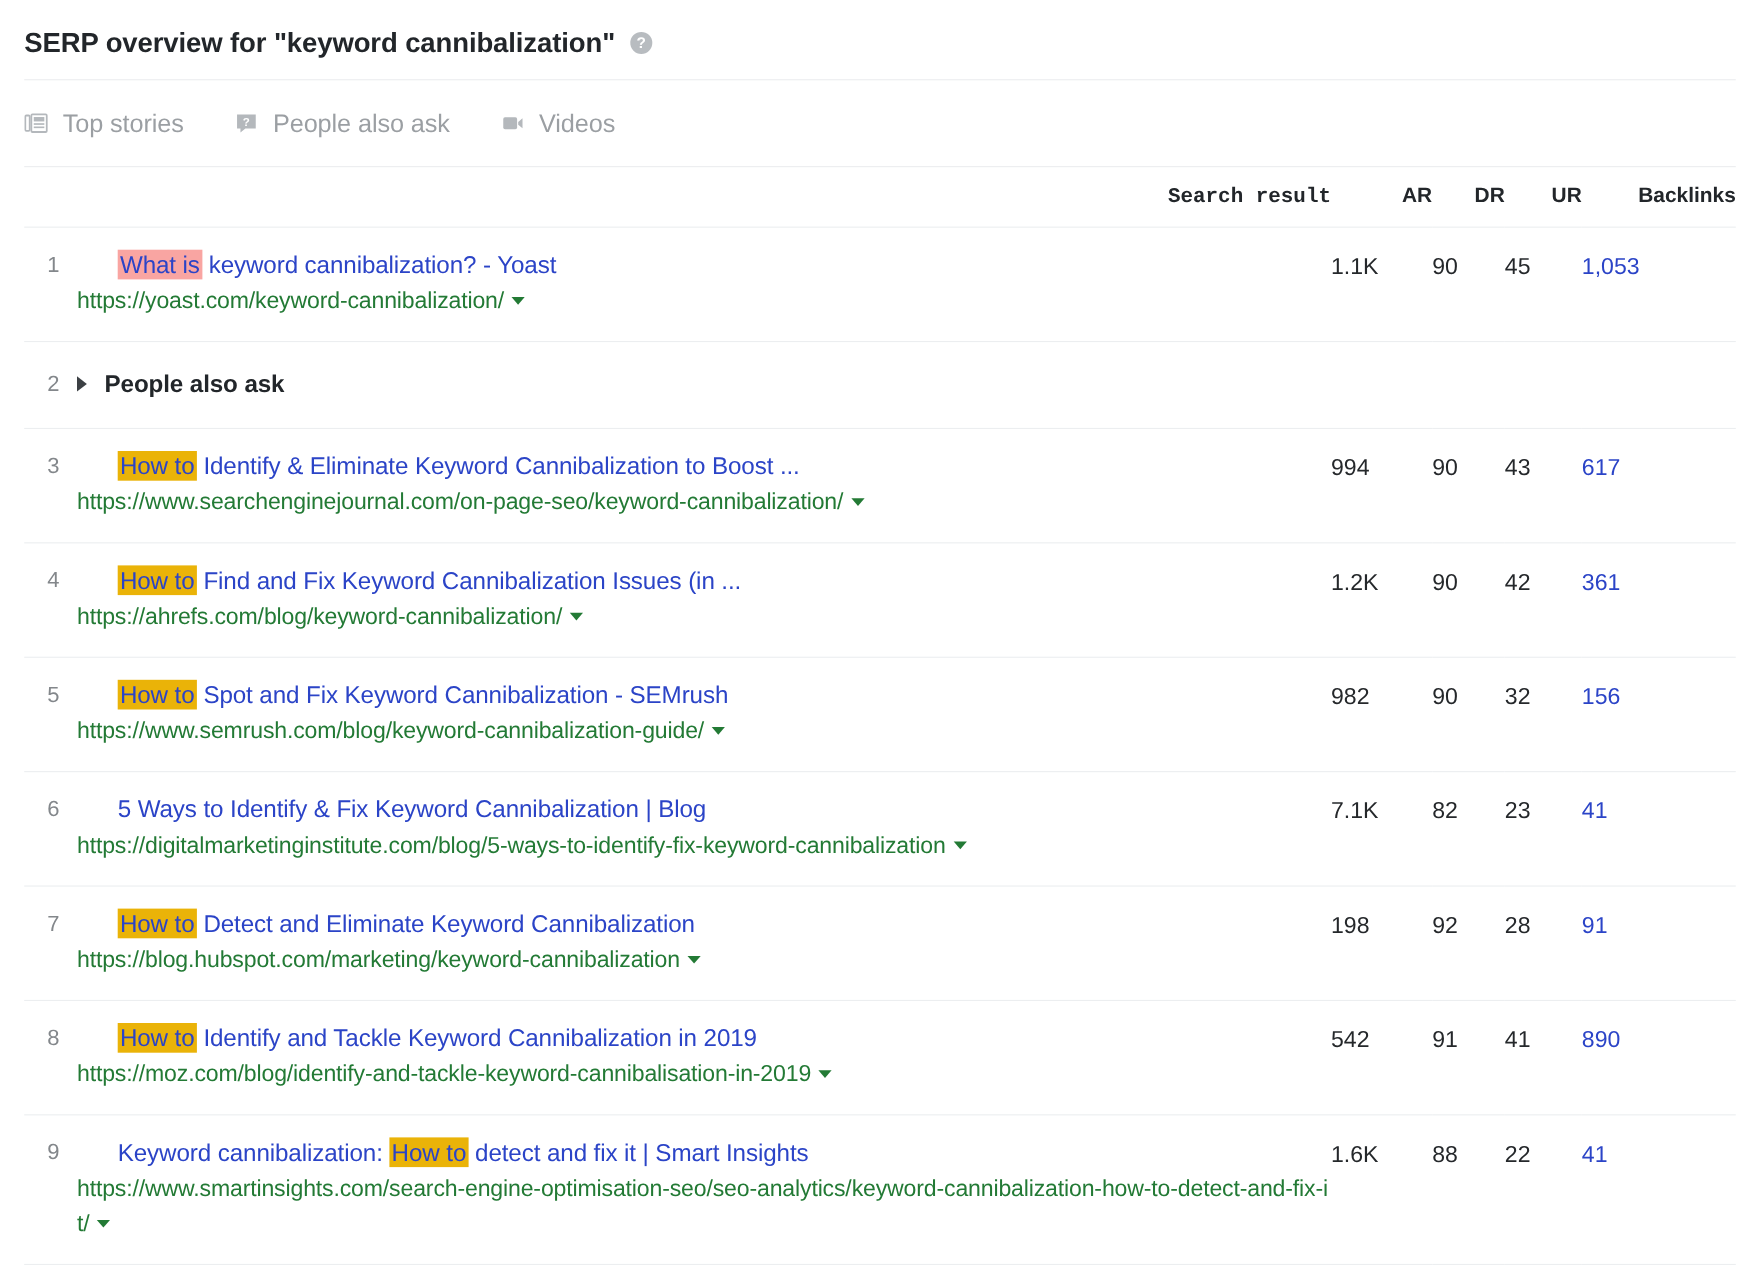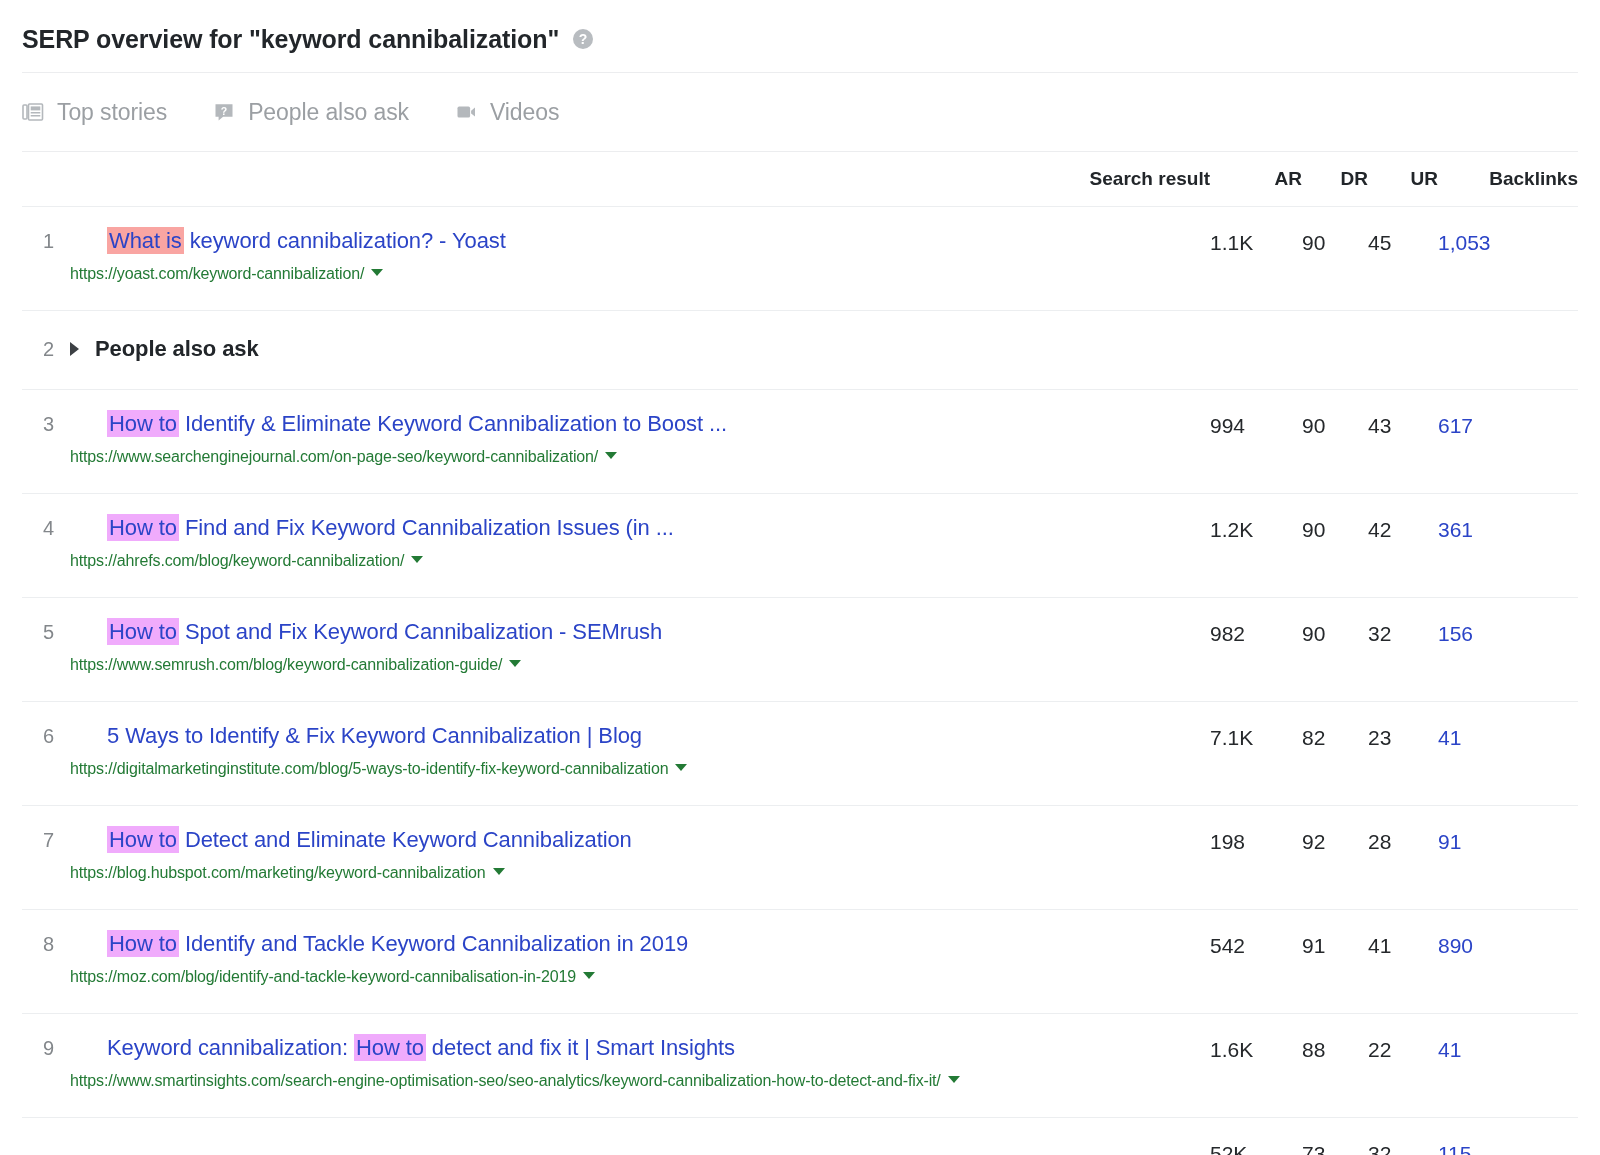--- a/index.html
+++ b/index.html
@@ -89,20 +89,21 @@
     font-weight: bold;
     color: #22262a;
     padding: 0;
     height: 54px;
     vertical-align: middle;
     text-align: right;
   }
   th.c-result {
     text-align: left;
     padding-left: 0px;
+    font-family: Liberation Mono, monospace;
   }
   col.w-result  { width: auto; }
   col.w-ar      { width: 92px; }
   col.w-dr      { width: 66px; }
   col.w-ur      { width: 70px; }
   col.w-bl      { width: 140px; }
 
   table.serp td {
     padding: 0;
     vertical-align: top;
@@ -132,28 +133,28 @@
   }
   .res-title {
     font-size: 22px;
     line-height: 32px;
     color: #2b44c7;
     letter-spacing: -0.1px;
     word-break: break-word;
     margin-left: 37px;
   }
   .res-url {
-    font-size: 16px;
+    font-size: 21px;
     line-height: 32px;
     color: #237a35;
     letter-spacing: -0.15px;
     margin-top: 1px;
     word-break: break-all;
   }
-  .hl-yellow { background: #f0abfc; color: #2b44c7; padding: 1px 2px; }
+  .hl-yellow { background: #eab308; color: #2b44c7; padding: 1px 2px; }
   .hl-pink   { background: #f9a5a2; color: #2b44c7; padding: 1px 2px; }
 
   .caret {
     display: inline-block;
     width: 0; height: 0;
     border-left: 6px solid transparent;
     border-right: 6px solid transparent;
     border-top: 7px solid #237a35;
     margin-left: 7px;
     vertical-align: 3px;

